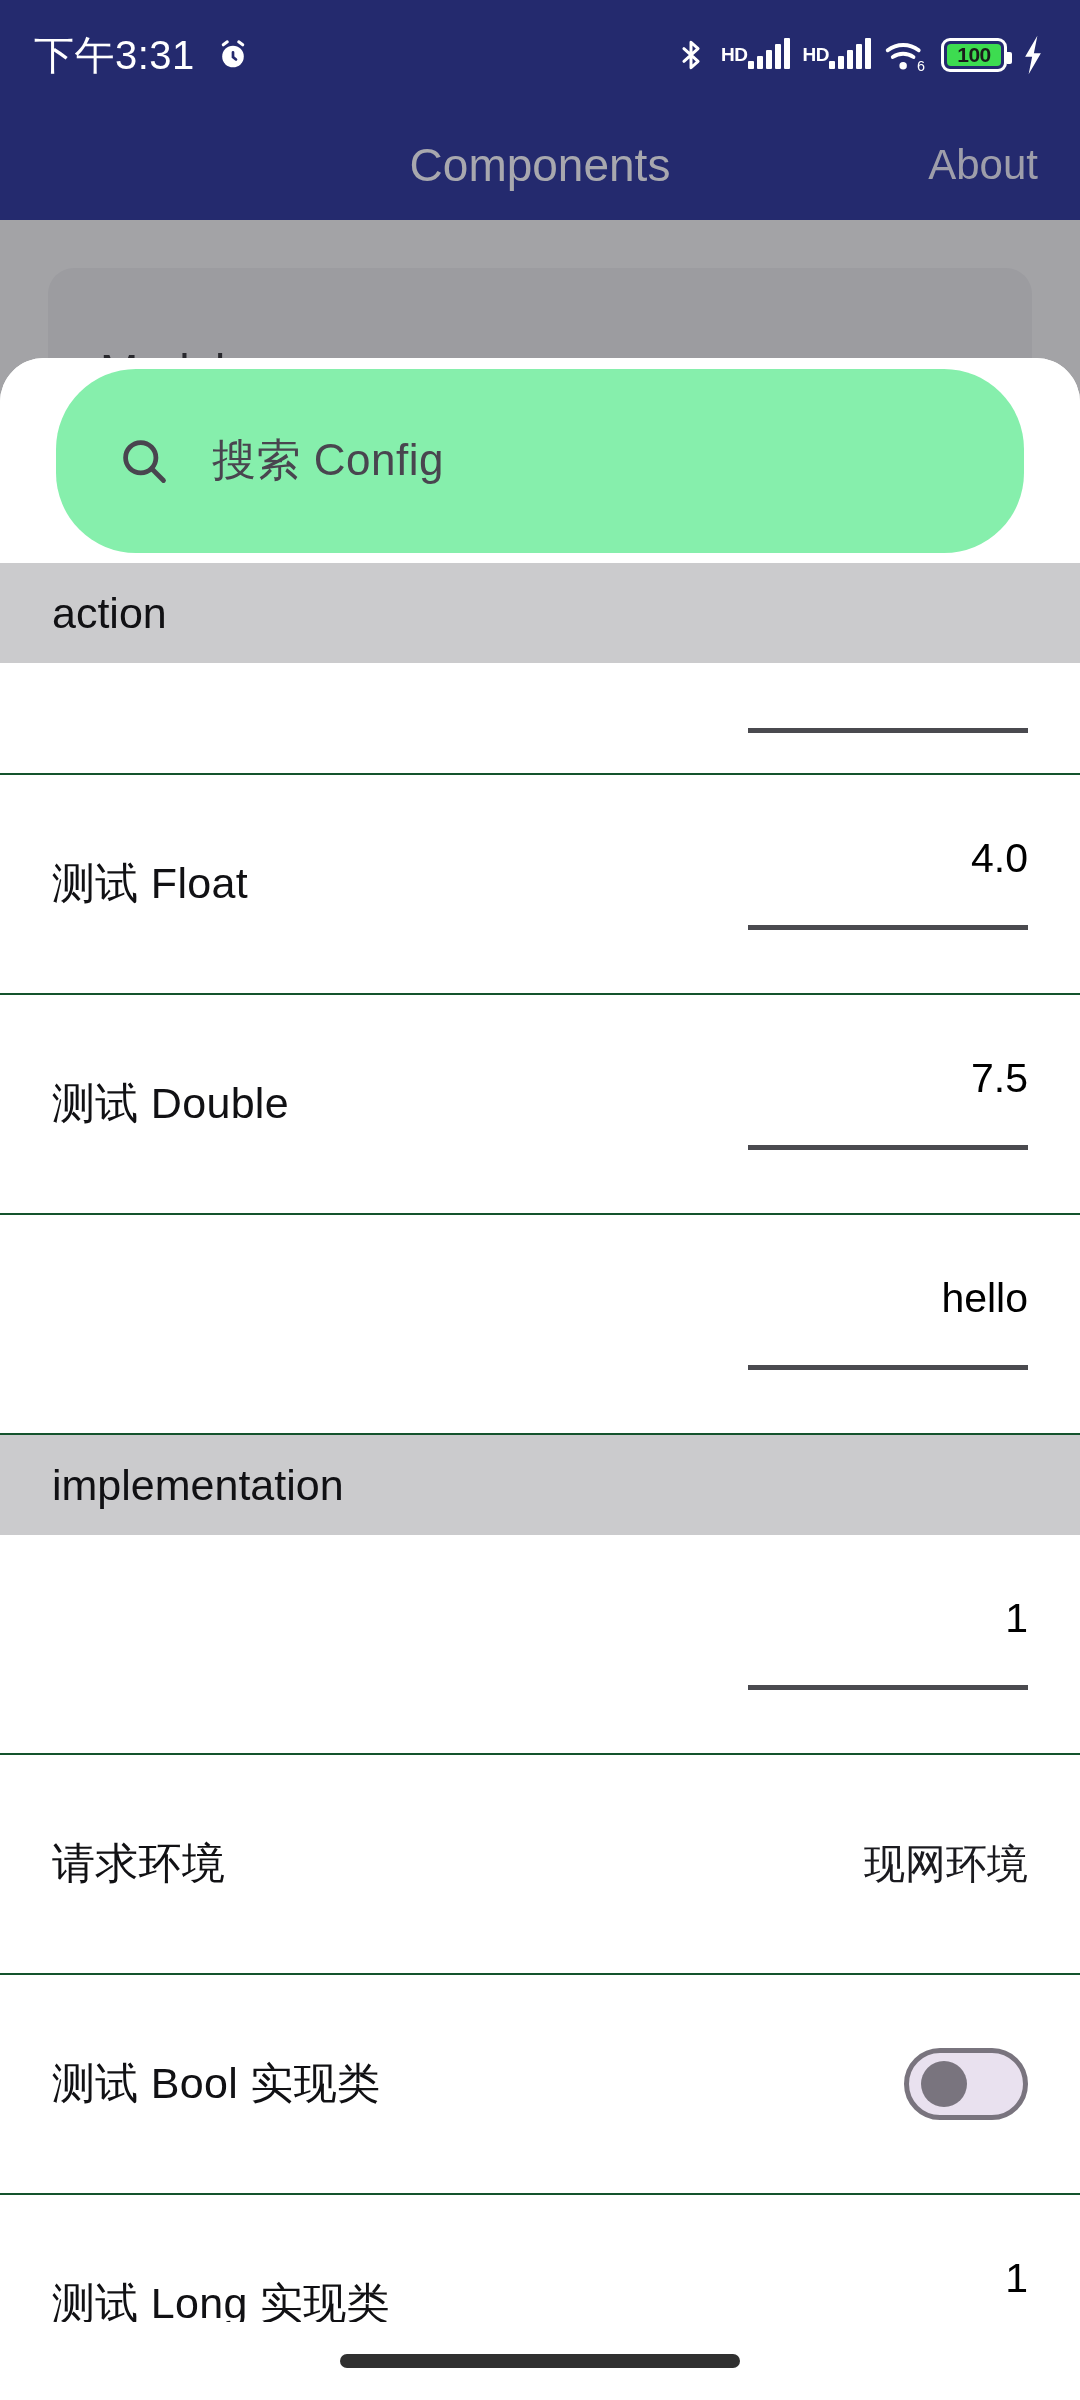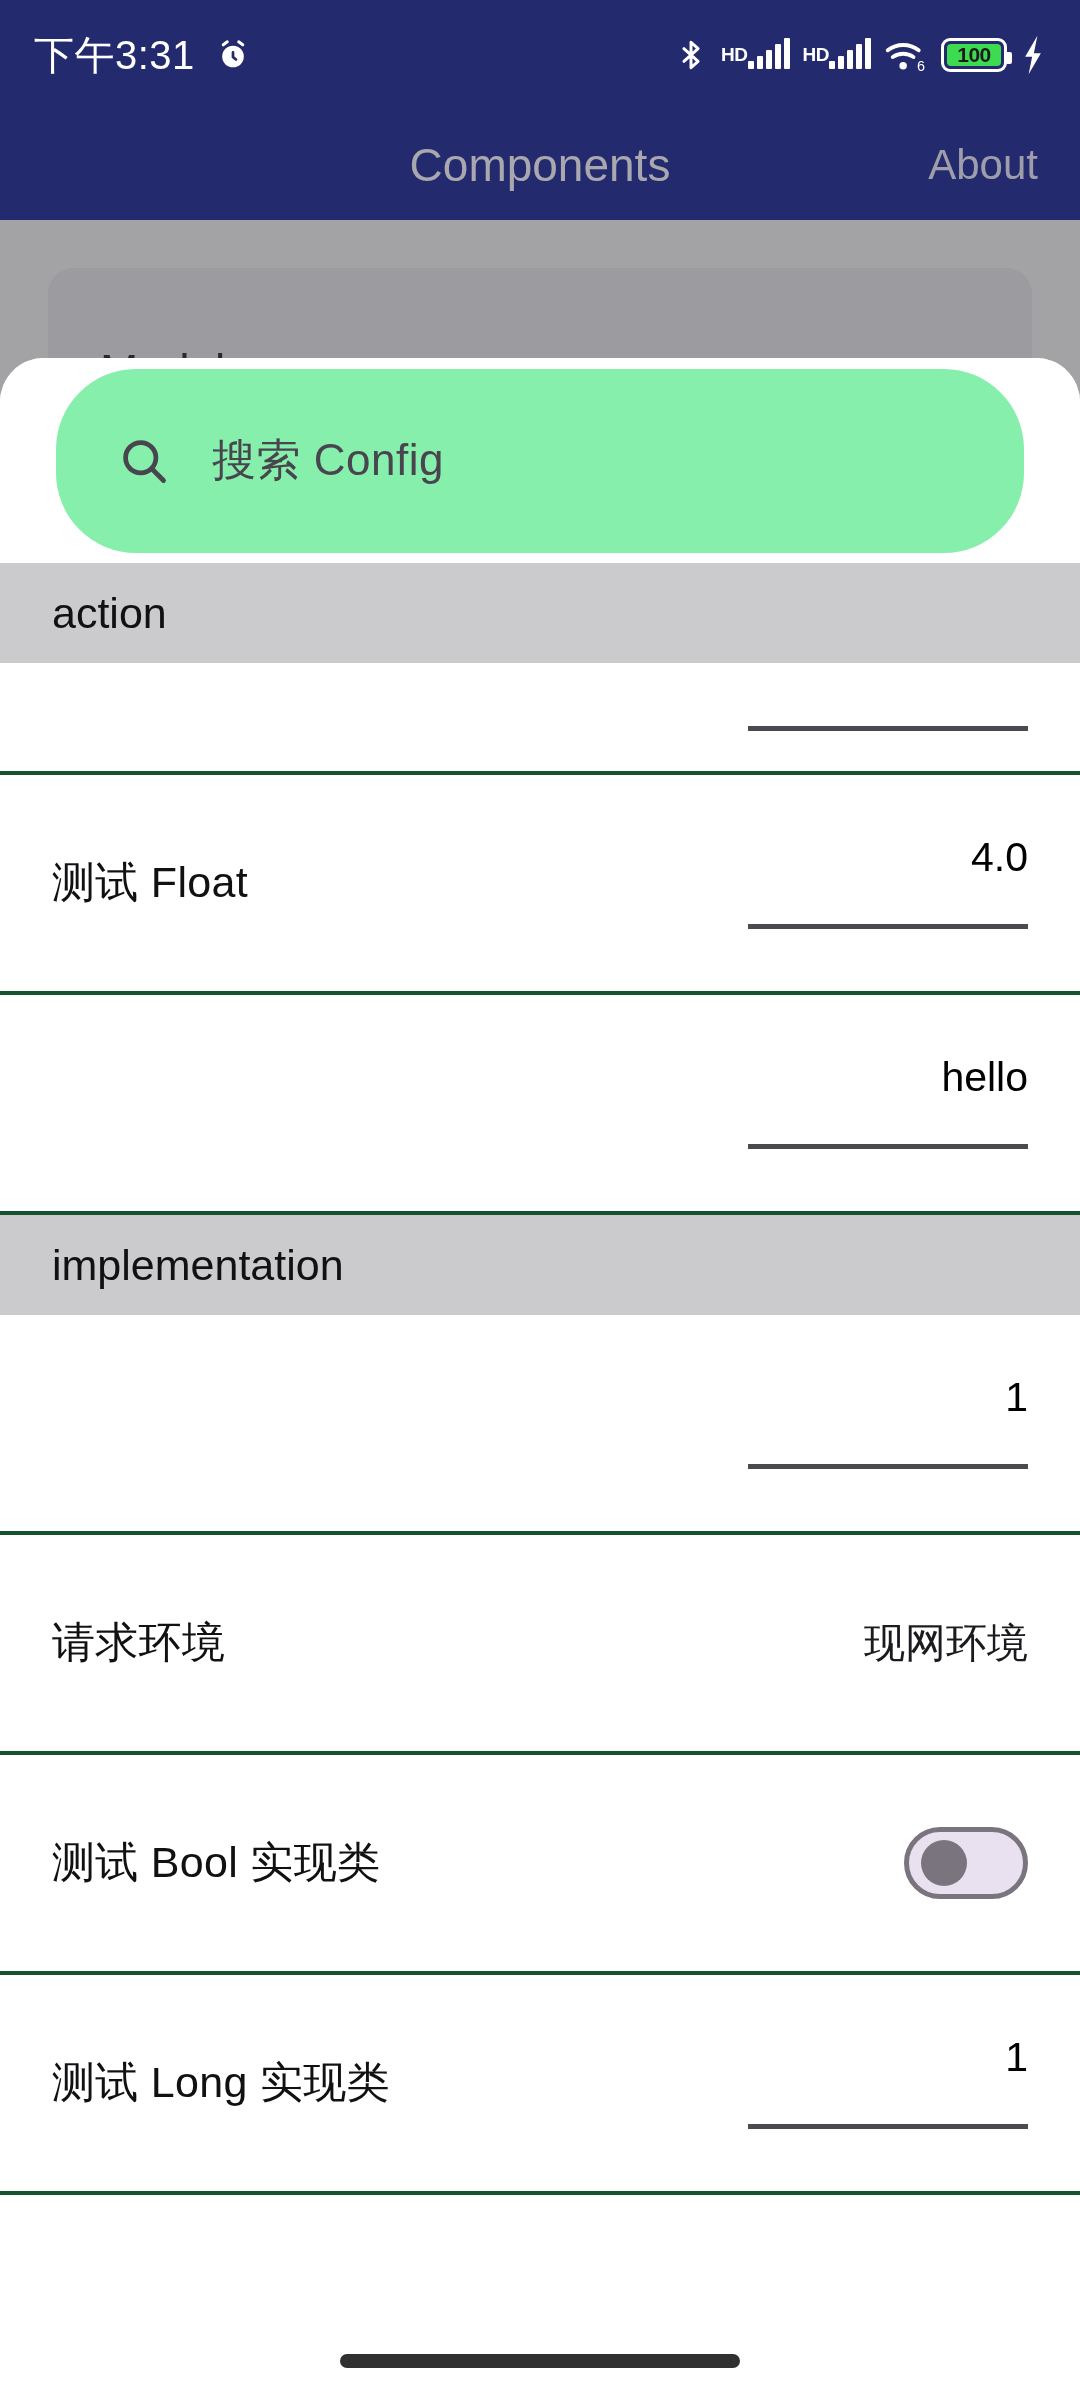--- a/index.html
+++ b/index.html
@@ -147,21 +147,21 @@
     display:flex; align-items:center;
     padding:0 52px;
     font-size:43px; color:#111114;
   }
 
   .row {
     position:relative;
     height:220px;
     display:flex; align-items:center;
     padding:0 52px;
-    border-bottom:4px solid #14532d;
+    border-bottom:2px solid #14532d;
     background:#ffffff;
   }
   .row-label {
     font-size:43px; color:#111114;
     letter-spacing:0.3px;
   }
   .row-value-wrap {
     margin-left:auto;
     width:280px;
     display:flex; flex-direction:column; align-items:flex-end;
@@ -329,20 +329,27 @@
       </div>
 
       <div class="row">
         <div class="row-label">测试 Float</div>
         <div class="row-value-wrap">
           <div class="row-value">4.0</div>
           <div class="row-underline"></div>
         </div>
       </div>
 
+      <div class="row">
+        <div class="row-label">测试 Double</div>
+        <div class="row-value-wrap">
+          <div class="row-value">7.5</div>
+          <div class="row-underline"></div>
+        </div>
+      </div>
 
       <div class="row">
         <div class="row-value-wrap">
           <div class="row-value">hello</div>
           <div class="row-underline"></div>
         </div>
       </div>
 
       <div class="section-header">implementation</div>
 

